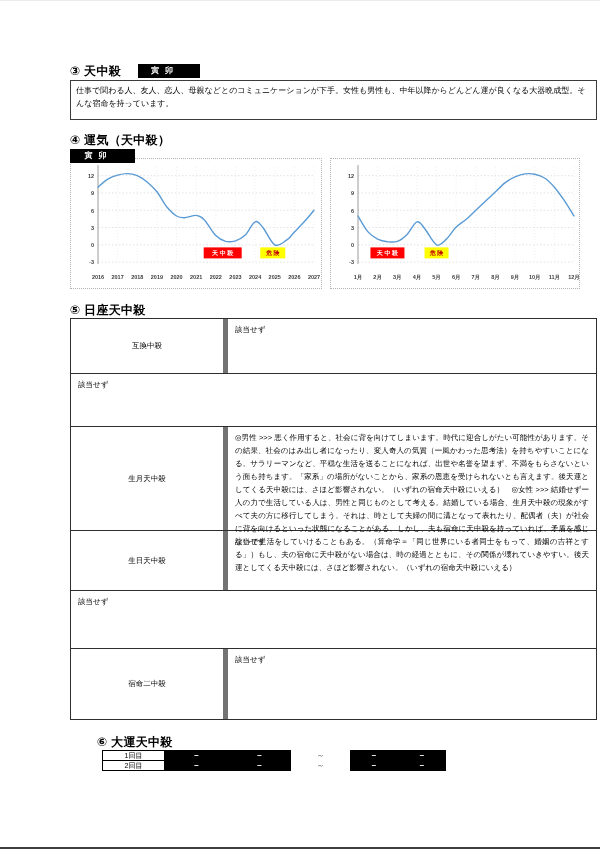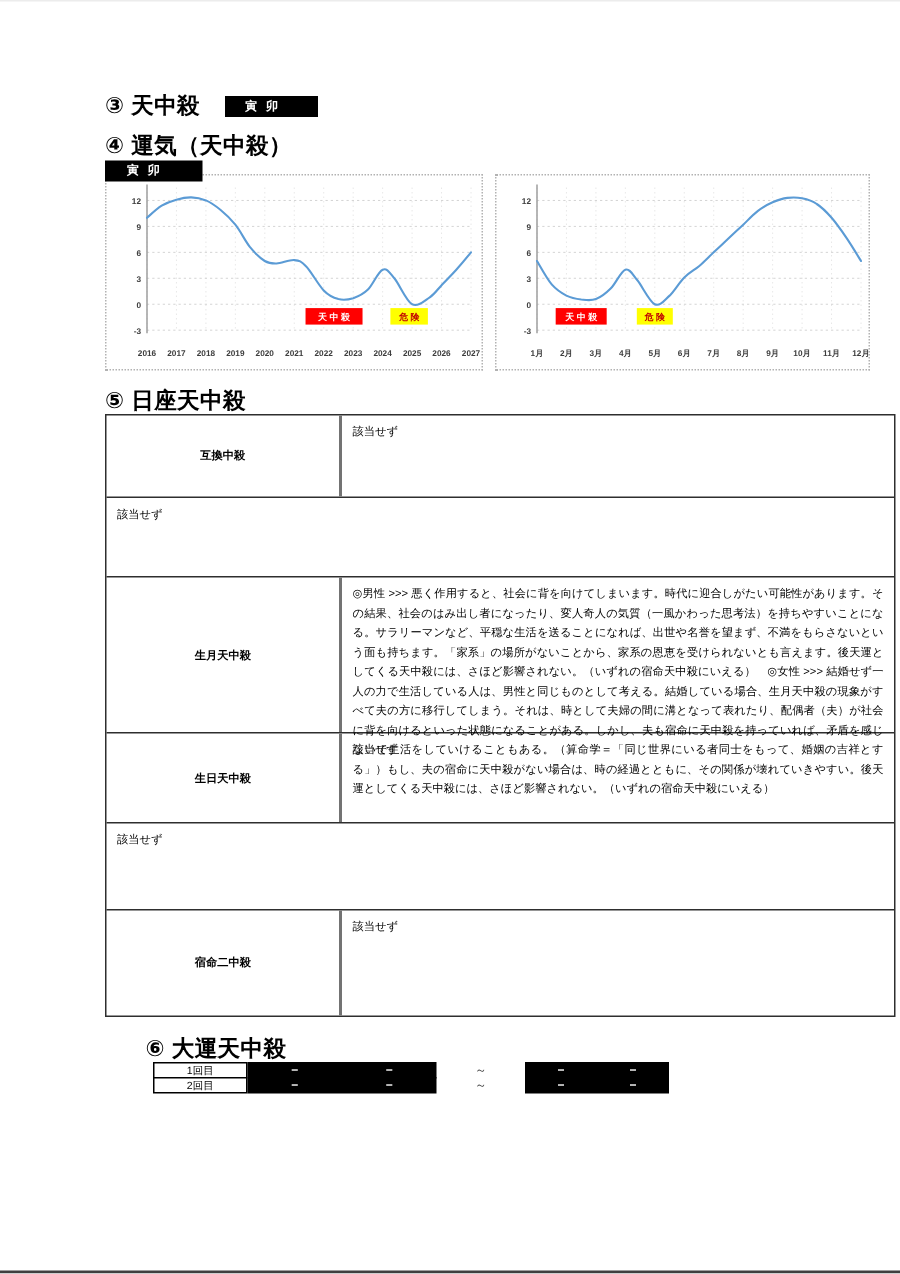--- a/index.html
+++ b/index.html
@@ -5,21 +5,21 @@
   html,body{margin:0;padding:0;}
   body{
     width:600px;height:849px;background:#ffffff;
     font-family:"Liberation Sans","DejaVu Sans",sans-serif;color:#000;
     position:relative;overflow:hidden;
   }
   .page{width:600px;height:849px;box-sizing:border-box;
         border-top:1px solid #ececec;border-bottom:2px solid #3f3f3f;background:#fff;}
   .content{position:absolute;left:70px;top:64px;width:527px;}
 
-  .sec-heading{font-size:15px;font-weight:bold;letter-spacing:.3px;line-height:12px;}
+  .sec-heading{font-size:12px;font-weight:bold;letter-spacing:.3px;line-height:12px;}
 
   .black-label{background:#000;color:#fff;font-size:8px;font-weight:bold;
     text-align:center;letter-spacing:6px;padding:1px 14px 2px 6px;box-sizing:border-box;}
 
   
   .sec3-row{display:flex;align-items:center;}
   .sec3-row .black-label{width:62px;margin-left:17px;}
   .desc-box{border:1px solid #3c3c3c;margin-top:2px;padding:3px 5px;font-size:8px;
     line-height:13px;min-height:32px;box-sizing:content-box;}
 
@@ -32,22 +32,22 @@
   .chart-box.right{width:250px;}
   svg.chart{display:block;width:248px;height:126px;margin:2px 0 0 1px;}
   svg .axlab{font-size:5.5px;font-weight:bold;fill:#3d3d3d;font-family:"Liberation Sans","DejaVu Sans",sans-serif;}
   svg .annlab{font-size:6px;font-weight:bold;font-family:"Liberation Sans","DejaVu Sans",sans-serif;}
 
   
   .sec5{margin-top:15px;}
   .t5{border:1px solid #2e2e2e;margin-top:2px;}
   .t5-row{display:flex;border-top:1px solid #2e2e2e;box-sizing:border-box;}
   .t5-row:first-child{border-top:none;}
-  .t5-label{width:157px;border-right:2px solid #737373;display:flex;align-items:center;
-    justify-content:center;font-size:7.5px;box-sizing:border-box;font-weight:bold;}
+  .t5-label{width:157px;border-right:5px solid #737373;display:flex;align-items:center;
+    justify-content:center;font-size:7.5px;box-sizing:border-box;}
   .t5-value{flex:1;padding:4px 7px;font-size:7.5px;line-height:13px;display:flex;
     box-sizing:border-box;}
   .t5-value.long{text-align:justify;}
   .r1{height:54px}.r2{height:53px}.r3{height:104px}.r4{height:60px}.r5{height:58px}.r6{height:71px}
 
   
   .sec6{margin-top:16px;margin-left:27px;}
   .t6{margin-top:2px;margin-left:5px;}
   .t6-row{display:flex;height:11px;align-items:stretch;}
   .t6-row + .t6-row{margin-top:-1px;}
@@ -64,20 +64,23 @@
 </head>
 <body>
 
 <div class="page">
   <div class="content">
 
     <div class="sec3">
       <div class="sec3-row">
         <span class="sec-heading">③ 天中殺</span>
         <span class="black-label">寅卯</span>
+      </div>
+      <div class="desc-box">
+        <span>仕事で関わる人、友人、恋人、母親などとのコミュニケーションが下手。女性も男性も、中年以降からどんどん運が良くなる大器晩成型。そんな宿命を持っています。</span>
       </div>
     </div>
 
     <div class="sec4">
       <div class="sec-heading">④ 運気（天中殺）</div>
       <div class="black-label">寅卯</div>
       <div class="charts-row">
         <div class="chart-box left">
           <svg class="chart" viewBox="0 0 248 126">
               <line x1="26" y1="6" x2="26" y2="101.11764705882352" stroke="#e0e0e0" stroke-width="0.5" stroke-dasharray="1,2"></line>

